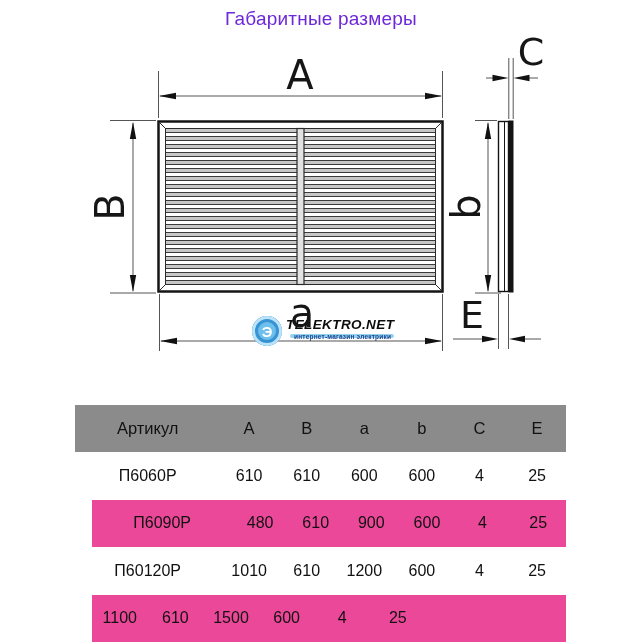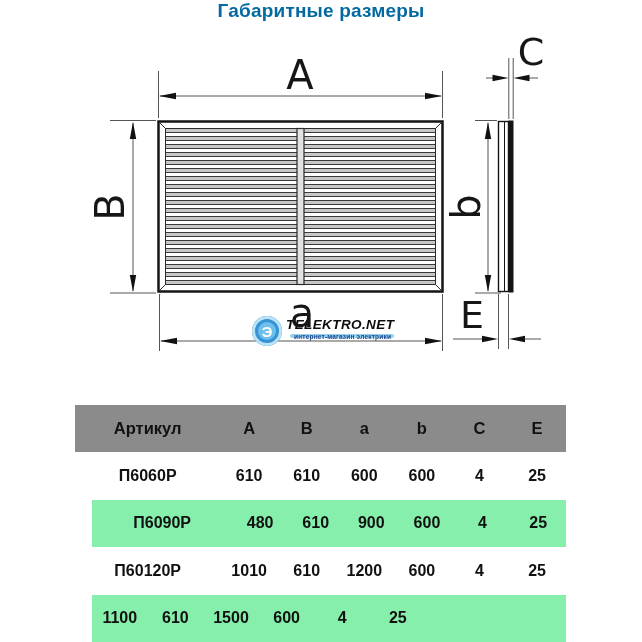--- a/index.html
+++ b/index.html
@@ -1,22 +1,22 @@
 <!DOCTYPE html>
 <html><head>
 <meta charset="utf-8">
 <style>
   html,body{margin:0;padding:0;background:#fff;}
   .page{
     position:relative;width:642px;height:642px;background:#fff;overflow:hidden;
     font-family:"Liberation Sans", sans-serif;color:#111;
   }
   .page-title{
-    position:absolute;left:0;top:0;width:642px;text-align:center;
-    font-size:19px;font-weight:700;letter-spacing:.2px;color:#0369a1;margin:0;
+    position:absolute;left:0;top:8px;width:642px;text-align:center;
+    font-size:19px;font-weight:400;letter-spacing:.2px;color:#6d28d9;margin:0;
   }
   .diagram{position:absolute;left:0;top:0;width:642px;height:400px;}
   .diagram svg{position:absolute;left:0;top:0;}
   .dim-label{
     position:absolute;font-family:"DejaVu Sans", sans-serif;font-weight:400;
     color:#161616;transform:translate(-50%,-50%);z-index:5;line-height:1;
   }
   .dim-label.rot{transform:translate(-50%,-50%) rotate(-90deg);}
   
   .watermark{position:absolute;left:250px;top:314px;width:170px;height:38px;z-index:3;opacity:.95;}
@@ -32,23 +32,23 @@
   }
   .wm-swoosh{position:absolute;left:40px;top:20px;width:104px;height:4px;background:#8fd0f0;border-radius:3px;}
   .wm-tagline{
     position:absolute;left:44px;top:19px;font-size:6.5px;font-weight:700;
     color:#123d8a;white-space:nowrap;letter-spacing:.2px;
   }
   
   .spec-table{position:absolute;left:75px;top:405px;width:491px;}
   .t-row{display:flex;height:47.4px;align-items:center;}
   .t-row.head{background:#8b8b8b;}
-  .t-row.alt{background:#86efac;margin-left:17px;}
+  .t-row.alt{background:#ec4899;margin-left:17px;}
   .t-cell{
-    text-align:center;font-weight:700;font-size:16px;color:#111;
+    text-align:center;font-weight:400;font-size:16px;color:#111;
     overflow:hidden;white-space:nowrap;
   }
   .t-row.head .t-cell{font-size:16.5px;}
   .col-art{width:29.6%;}
   .col-num{width:11.733%;}
 </style>
 </head>
 <body>
 
 <div class="page">

